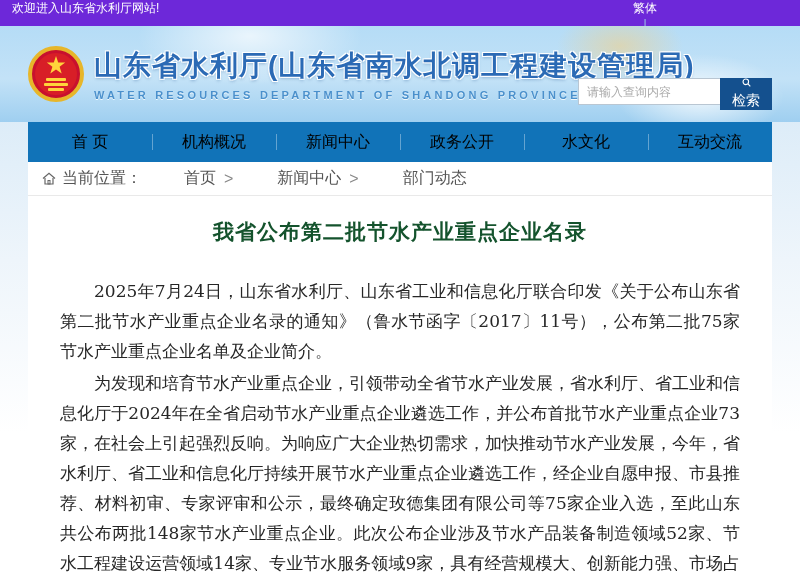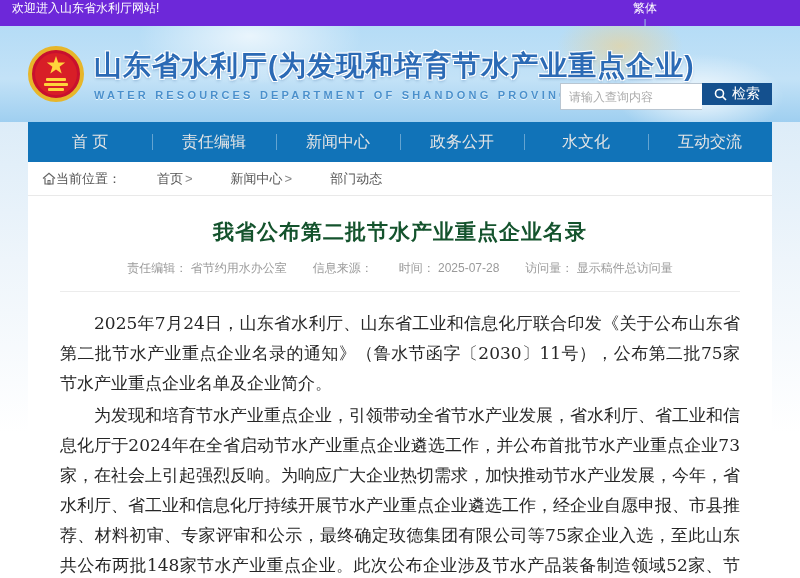--- a/index.html
+++ b/index.html
@@ -41,39 +41,39 @@
     font-size:11px; font-weight:bold; color:#4a90cc; letter-spacing:3.2px; margin-top:4px; white-space:nowrap;
     text-shadow:0 1px 0 rgba(255,255,255,.8);
   }
   .search-box { position:absolute; right:28px; bottom:12px; display:flex; }
   .search-input {
     width:142px; height:27px; border:1px solid #b9c6d2; border-right:none; background:#fff;
     padding:0 8px; font-size:12px; color:#333; outline:none;
   }
   .search-input::placeholder { color:#aaa; }
   .search-btn {
-    height:22px; padding:0 12px; background:#14508e; color:#fff; border:none; cursor:pointer;
-    font-size:14px; display:flex; align-items:center; gap:5px;
+    height:32px; padding:0 12px; background:#14508e; color:#fff; border:none; cursor:pointer;
+    font-size:14px; display:flex; align-items:center; gap:5px;flex-direction:column;
   }
   
   .page-col { width:744px; margin:0 auto; }
   
   .mainnav { height:40px; background:#1173b8; display:flex; align-items:center; }
   .mainnav ul { list-style:none; display:flex; width:100%; }
   .mainnav li {
-    flex:1; text-align:center; color:#e5e5e5; font-size:16px; cursor:pointer; position:relative;
+    flex:1; text-align:center; color:#000000; font-size:16px; cursor:pointer; position:relative;
     line-height:40px; white-space:nowrap;
   }
   .mainnav li + li::before {
     content:""; position:absolute; left:0; top:12px; height:16px; width:1px; background:rgba(255,255,255,.35);
   }
   
   .crumb-bar {
-    background:#fff; height:34px; display:flex; align-items:center; 
-    padding:16px 14px; font-size:13px; color:#555; border-bottom:1px solid #e9e9e9;
+    background:#fff; height:34px; display:flex; align-items:center; gap:6px;
+    padding:16px 14px; font-size:16px; color:#555; border-bottom:1px solid #e9e9e9;
   }
   .crumb-bar a { color:#555; text-decoration:none; cursor:pointer;margin-left:36px; }
   .crumb-sep { color:#888; margin:0 2px; }
   .home-icon { display:flex; align-items:center; }
   
   .article { background:#fff; min-height:382px; padding:14px 32px 20px; }
   .article-title {
     text-align:center; color:#14532d; font-size:21px; font-weight:bold; letter-spacing:1px;
     padding:8px 0 14px;
   }
@@ -143,41 +143,41 @@
   <svg class="emblem" viewBox="0 0 56 56">
     <circle cx="28" cy="28" r="26" fill="#c8102e"></circle>
     <circle cx="28" cy="28" r="26" fill="none" stroke="#e7b62a" stroke-width="4"></circle>
     <circle cx="28" cy="28" r="21" fill="#d81e27"></circle>
     <path d="M28 10 l2.2 6.6 h7 l-5.6 4.2 2.1 6.8 -5.7-4.2 -5.7 4.2 2.1-6.8 -5.6-4.2 h7 z" fill="#ffd43b"></path>
     <rect x="18" y="32" width="20" height="3" rx="1" fill="#ffd43b"></rect>
     <rect x="16" y="37" width="24" height="3" rx="1" fill="#ffd43b"></rect>
     <rect x="20" y="42" width="16" height="3" rx="1" fill="#ffd43b"></rect>
   </svg>
   <div class="banner-titles">
-    <div class="banner-title-cn">山东省水利厅(为发现和培育节水产业重点企业)</div>
+    <div class="banner-title-cn">山东省水利厅(山东省南水北调工程建设管理局)</div>
     <div class="banner-title-en">WATER RESOURCES DEPARTMENT OF SHANDONG PROVINCE</div>
   </div>
   <div class="search-box">
     <input class="search-input" placeholder="请输入查询内容" style="">
     <button class="search-btn">
       <svg width="13" height="13" viewBox="0 0 13 13">
           <circle cx="5.5" cy="5.5" r="4" fill="none" stroke="#fff" stroke-width="1.6"></circle>
           <line x1="8.6" y1="8.6" x2="12" y2="12" stroke="#fff" stroke-width="1.6"></line>
         </svg>
       <span>检索</span>
     </button>
   </div>
 </div>
 
 <div class="page-col">
 
   <div class="mainnav">
     <ul>
       <li>首 页</li>
-      <li>责任编辑</li>
+      <li>机构概况</li>
       <li>新闻中心</li>
       <li>政务公开</li>
       <li>水文化</li>
       <li>互动交流</li>
     </ul>
   </div>
 
   <div class="crumb-bar">
     <span class="home-icon">
       <svg width="14" height="13" viewBox="0 0 14 13">
@@ -189,24 +189,18 @@
     <span>当前位置：</span>
     <a>首页</a>
     <span class="crumb-sep">&gt;</span>
     <a>新闻中心</a>
     <span class="crumb-sep">&gt;</span>
     <a>部门动态</a>
   </div>
 
   <div class="article">
     <h1 class="article-title">我省公布第二批节水产业重点企业名录</h1>
-    <div class="article-meta">
-      <span>责任编辑： 省节约用水办公室</span>
-      <span>信息来源：</span>
-      <span>时间： 2025-07-28</span>
-      <span>访问量： 显示稿件总访问量</span>
-    </div>
     <div class="article-body">
-      <p>2025年7月24日，山东省水利厅、山东省工业和信息化厅联合印发《关于公布山东省第二批节水产业重点企业名录的通知》（鲁水节函字〔2030〕11号），公布第二批75家节水产业重点企业名单及企业简介。</p>
+      <p>2025年7月24日，山东省水利厅、山东省工业和信息化厅联合印发《关于公布山东省第二批节水产业重点企业名录的通知》（鲁水节函字〔2017〕11号），公布第二批75家节水产业重点企业名单及企业简介。</p>
       <p>为发现和培育节水产业重点企业，引领带动全省节水产业发展，省水利厅、省工业和信息化厅于2024年在全省启动节水产业重点企业遴选工作，并公布首批节水产业重点企业73家，在社会上引起强烈反响。为响应广大企业热切需求，加快推动节水产业发展，今年，省水利厅、省工业和信息化厅持续开展节水产业重点企业遴选工作，经企业自愿申报、市县推荐、材料初审、专家评审和公示，最终确定玫德集团有限公司等75家企业入选，至此山东共公布两批148家节水产业重点企业。此次公布企业涉及节水产品装备制造领域52家、节水工程建设运营领域14家、专业节水服务领域9家，具有经营规模大、创新能力强、市场占有率高等特点，是全省节水产业企业的典型代表。</p>
     </div>
   </div>
 </div>
 
 </body></html>

